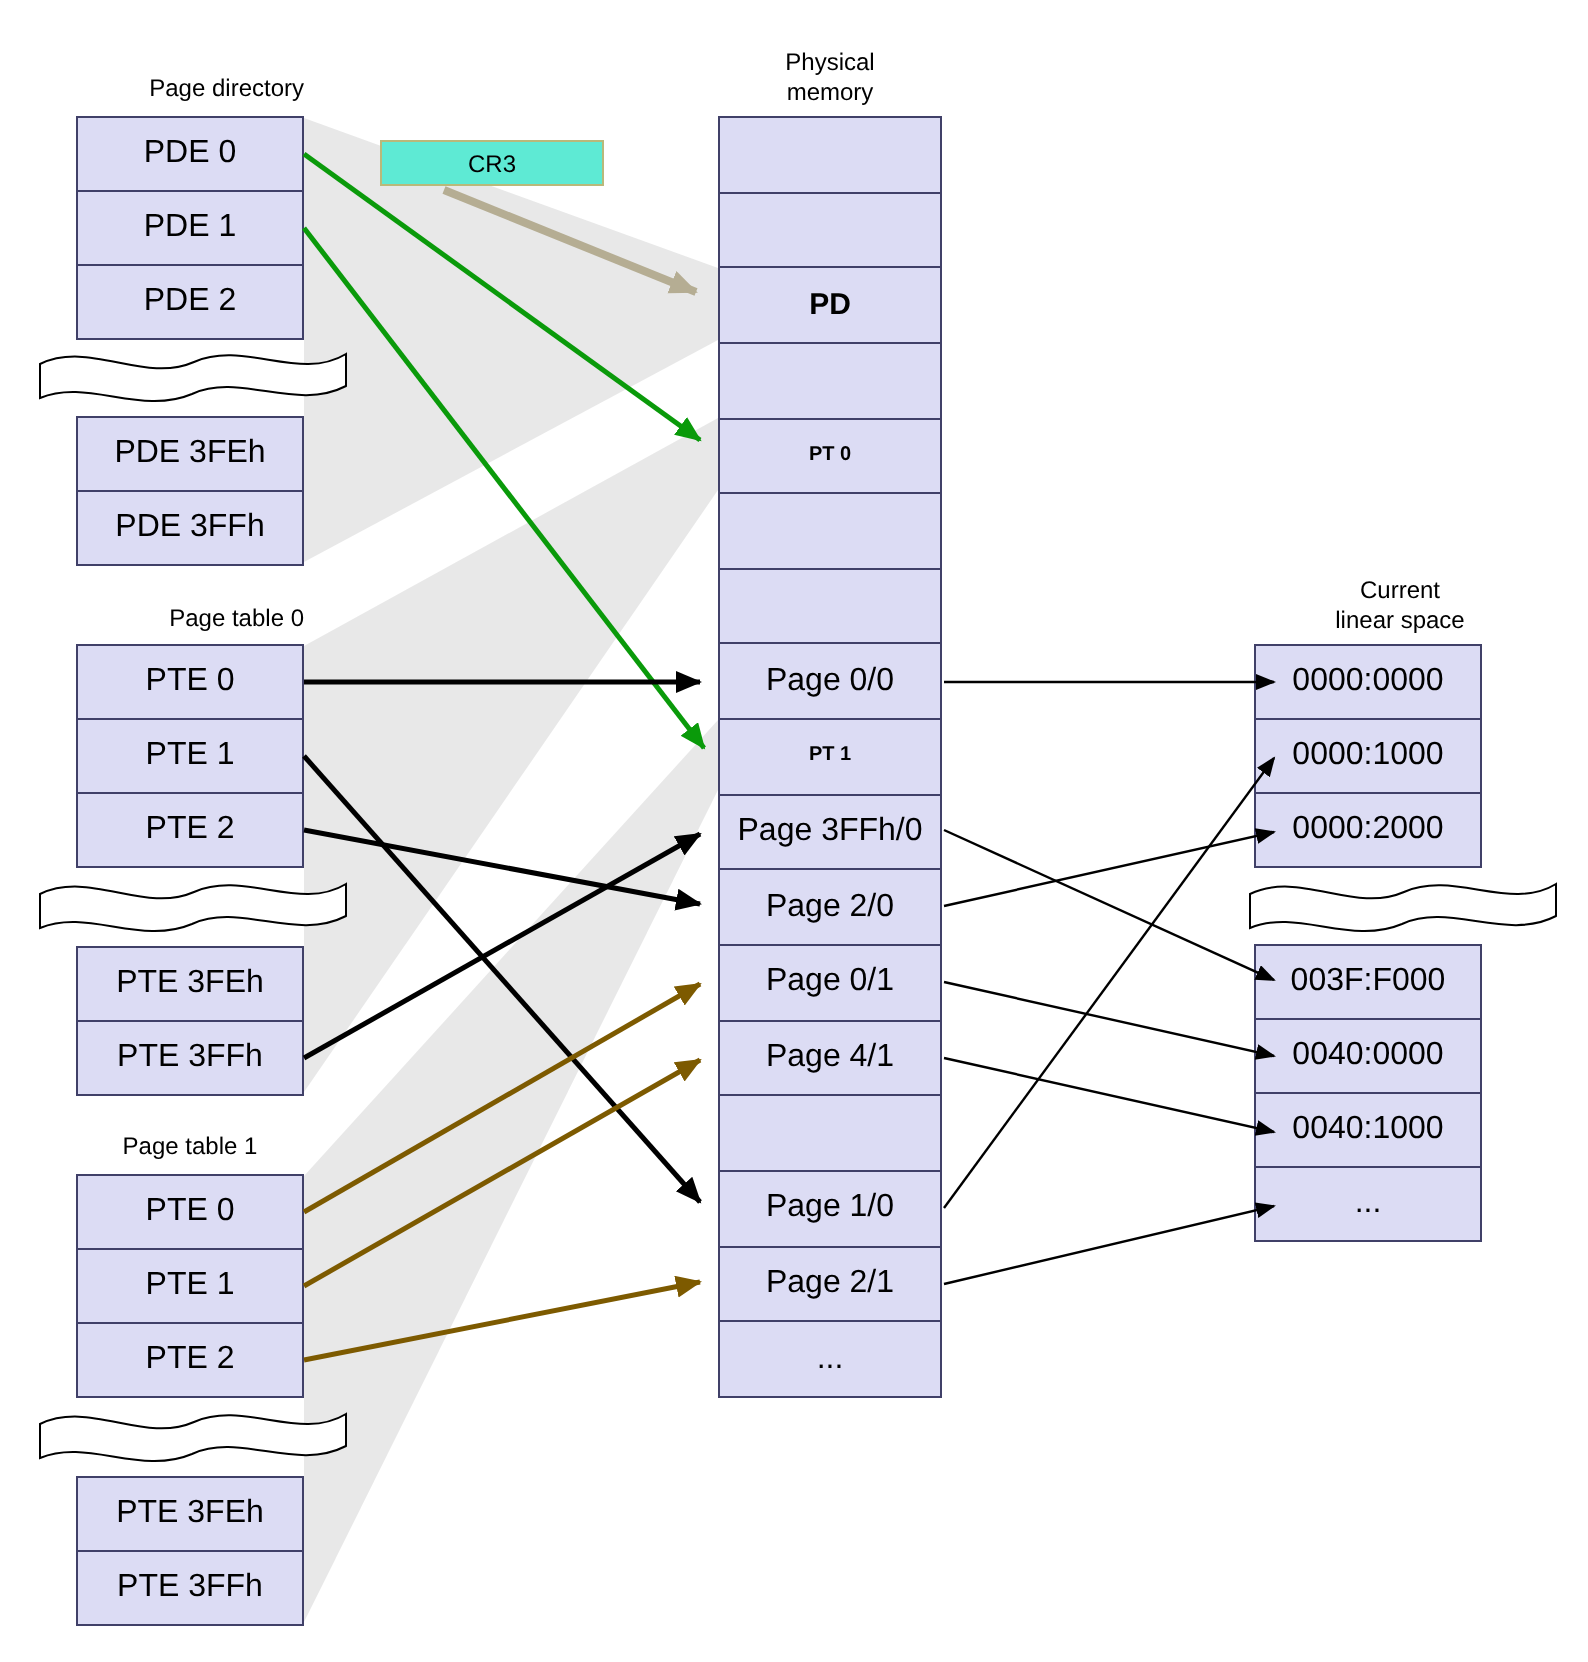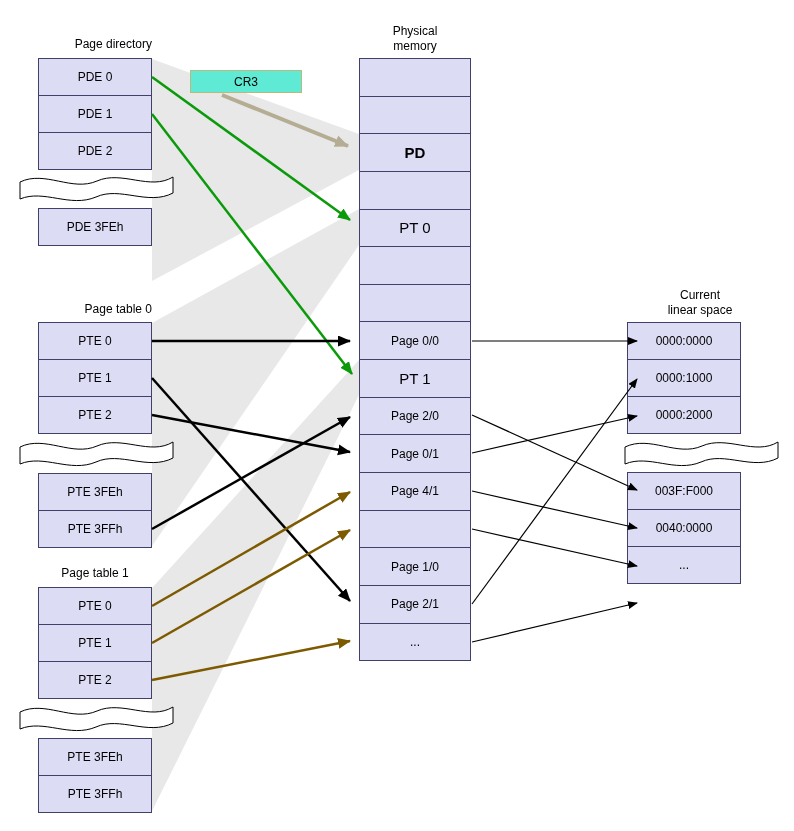--- a/index.html
+++ b/index.html
@@ -9,28 +9,28 @@
     font-family:"Liberation Sans", sans-serif; color:#000;
   }
   svg.layer { position:absolute; left:0; top:0; pointer-events:none; }
   #beams   { z-index:0; }
   #overlay { z-index:2; }
   .memcol  { position:absolute; z-index:1; display:flex; flex-direction:column; }
   .cell {
     height:38px; width:100%;
     background:#dcdcf4; border:1px solid #404068;
     display:flex; align-items:center; justify-content:center;
-    font-size:12px; line-height:1;
+    font-size:16px; line-height:1;
   }
   .cell + .cell { margin-top:-1px; }
   .gap-38 { margin-top:38px !important; }
   .gap-39 { margin-top:39px !important; }
   .phys .cell { height:38.65px; }
   .pd-cell { font-weight:bold; font-size:15px; }
-  .pt-cell { font-size:15px; }
+  .pt-cell { font-size:10px;font-weight:bold; }
   .col-label { position:absolute; z-index:1; font-size:12px; text-align:center; line-height:1.25; }
   .cr3-box {
     position:absolute; z-index:1; left:190px; top:70px; width:112px; height:23px;
     background:#5eead4; border:1px solid #b9b97a;
     display:flex; align-items:center; justify-content:center; font-size:12px;
   }
 </style>
 </head>
 <body>
 
@@ -54,20 +54,21 @@
 
 <div class="cr3-box">
   <span>CR3</span>
 </div>
 
 <div class="memcol" style="left:38px; top:58px; width:114px;">
   <div class="cell">PDE 0</div>
   <div class="cell">PDE 1</div>
   <div class="cell">PDE 2</div>
   <div class="cell gap-38">PDE 3FEh</div>
+  <div class="cell">PDE 3FFh</div>
 </div>
 
 <div class="memcol" style="left:38px; top:322px; width:114px;">
   <div class="cell">PTE 0</div>
   <div class="cell">PTE 1</div>
   <div class="cell">PTE 2</div>
   <div class="cell gap-39">PTE 3FEh</div>
   <div class="cell">PTE 3FFh</div>
 </div>
 
@@ -82,35 +83,37 @@
 <div class="memcol phys" style="left:359px; top:58px; width:112px;">
   <div class="cell"></div>
   <div class="cell"></div>
   <div class="cell pd-cell">PD</div>
   <div class="cell"></div>
   <div class="cell pt-cell">PT 0</div>
   <div class="cell"></div>
   <div class="cell"></div>
   <div class="cell">Page 0/0</div>
   <div class="cell pt-cell">PT 1</div>
+  <div class="cell">Page 3FFh/0</div>
   <div class="cell">Page 2/0</div>
   <div class="cell">Page 0/1</div>
   <div class="cell">Page 4/1</div>
   <div class="cell"></div>
   <div class="cell">Page 1/0</div>
   <div class="cell">Page 2/1</div>
   <div class="cell">...</div>
 </div>
 
 <div class="memcol" style="left:627px; top:322px; width:114px;">
   <div class="cell">0000:0000</div>
   <div class="cell">0000:1000</div>
   <div class="cell">0000:2000</div>
   <div class="cell gap-38">003F:F000</div>
   <div class="cell">0040:0000</div>
+  <div class="cell">0040:1000</div>
   <div class="cell">...</div>
 </div>
 
 <svg id="overlay" class="layer" width="794" height="831">
   <defs>
     <marker id="m-tan" markerUnits="userSpaceOnUse" markerWidth="17" markerHeight="14" refX="13" refY="6" orient="auto">
       <path d="M0,0 L14,6 L0,12 Z" fill="#b5ad93"></path>
     </marker>
     <marker id="m-green" markerUnits="userSpaceOnUse" markerWidth="15" markerHeight="12" refX="12" refY="5.5" orient="auto">
       <path d="M0,0 L13,5.5 L0,11 Z" fill="#0a9a0a"></path>

